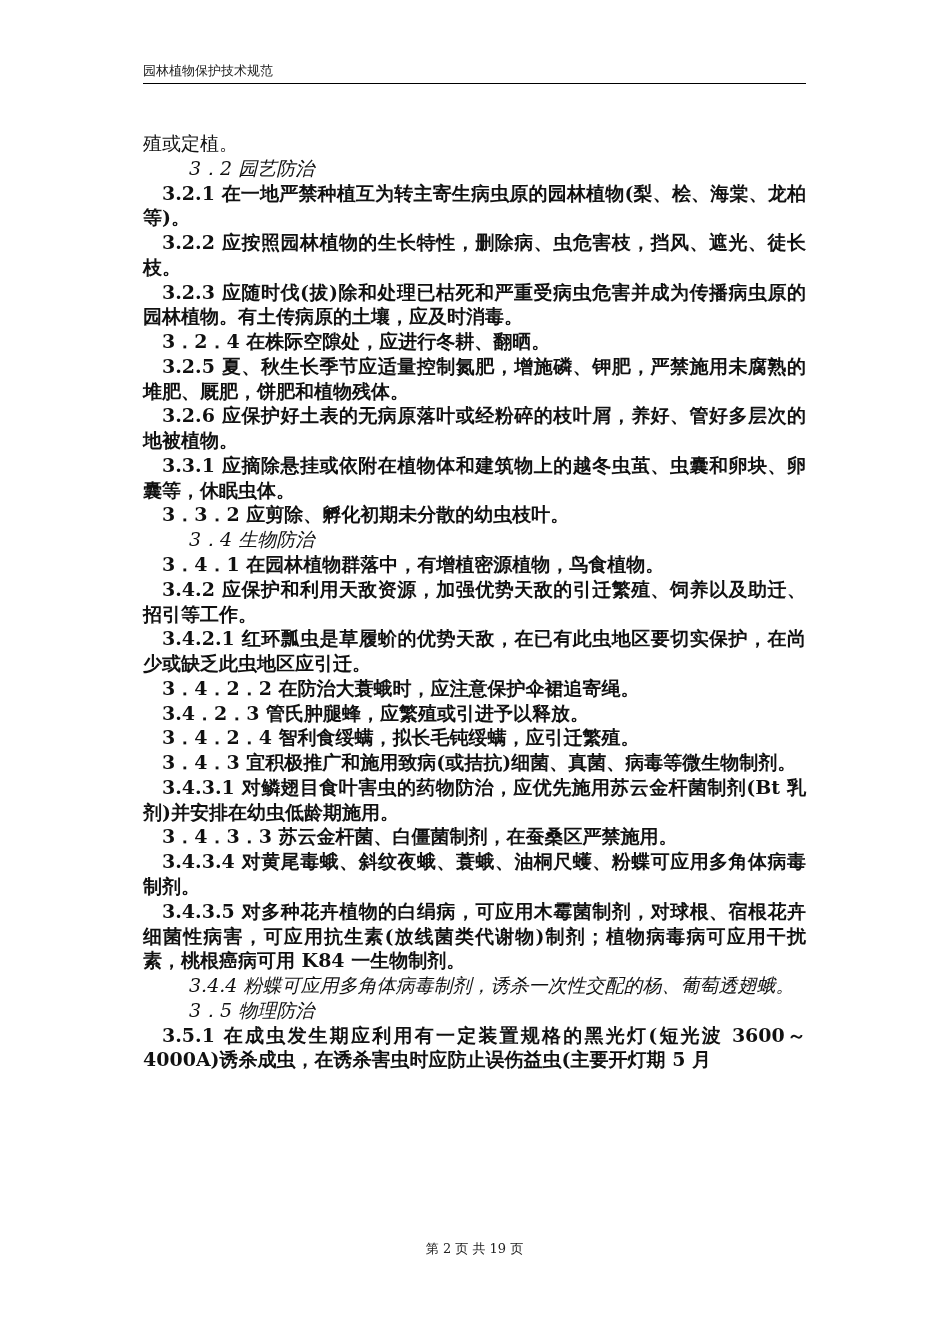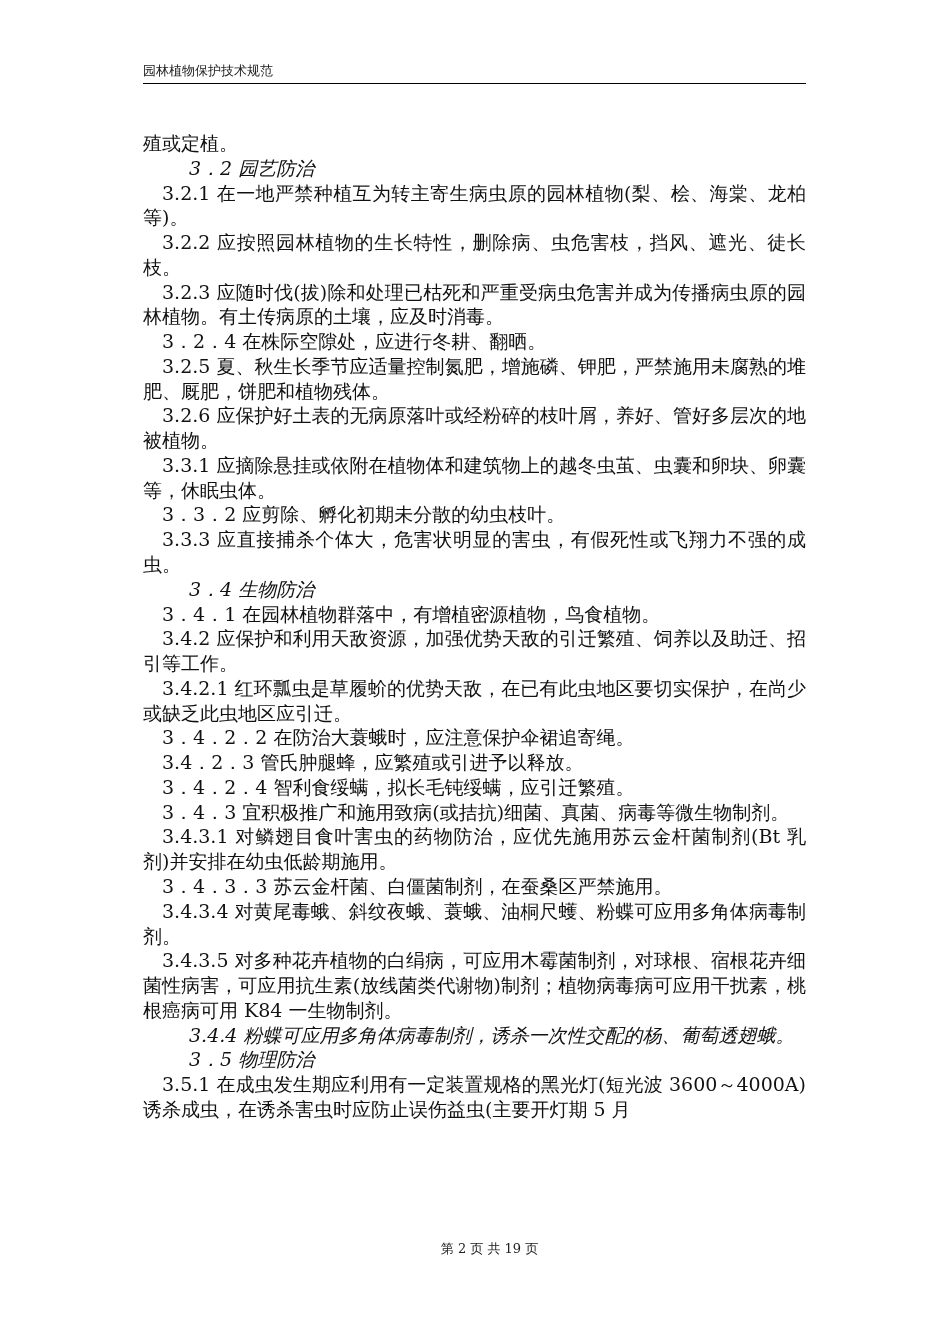--- a/index.html
+++ b/index.html
@@ -5,43 +5,42 @@
   html, body { margin: 0; padding: 0; background: #ffffff; }
   body { width: 950px; height: 1344px; position: relative; overflow: hidden;
          font-family: "DejaVu Serif", "Liberation Serif", serif; color: #111; }
   .page-header { position: absolute; left: 143px; top: 62px; width: 663px; text-align: left;
                  font-size: 13px; line-height: 18px; color: #222; }
   .header-rule { position: absolute; left: 143px; top: 83px; width: 663px; height: 0;
                  border-top: 1.5px solid #000; }
   .body-text { position: absolute; left: 143px; top: 131px; width: 663px; font-size: 19px;
                line-height: 24.77px; letter-spacing: 0px; }
   .para { margin: 0; text-align: justify; }
-  .indent1 { text-indent: 19px; }
+  .indent1 { text-indent: 19px; font-weight: bold; }
   .indent2 { text-indent: 46px; font-style: italic; }
-  .page-footer { position: absolute; left: 158px; top: 1240px; width: 663px; text-align: center;
+  .page-footer { position: absolute; left: 143px; top: 1240px; width: 663px; text-align: center;
                  font-size: 13px; color: #222; }
 </style>
 </head>
 <body>
 
 <div class="page-header">园林植物保护技术规范</div>
 <div class="header-rule"></div>
 
 <div class="body-text" id="body-text">
     <p class="para ">殖或定植。</p>
     <p class="para indent2">3．2 园艺防治</p>
     <p class="para indent1">3.2.1 在一地严禁种植互为转主寄生病虫原的园林植物(梨、桧、海棠、龙柏等)。</p>
     <p class="para indent1">3.2.2 应按照园林植物的生长特性，删除病、虫危害枝，挡风、遮光、徒长枝。</p>
     <p class="para indent1">3.2.3 应随时伐(拔)除和处理已枯死和严重受病虫危害并成为传播病虫原的园林植物。有土传病原的土壤，应及时消毒。</p>
     <p class="para indent1">3．2．4 在株际空隙处，应进行冬耕、翻晒。</p>
     <p class="para indent1">3.2.5 夏、秋生长季节应适量控制氮肥，增施磷、钾肥，严禁施用未腐熟的堆肥、厩肥，饼肥和植物残体。</p>
     <p class="para indent1">3.2.6 应保护好土表的无病原落叶或经粉碎的枝叶屑，养好、管好多层次的地被植物。</p>
     <p class="para indent1">3.3.1 应摘除悬挂或依附在植物体和建筑物上的越冬虫茧、虫囊和卵块、卵囊等，休眠虫体。</p>
     <p class="para indent1">3．3．2 应剪除、孵化初期未分散的幼虫枝叶。</p>
-    <p class="para indent1">3.3.3 应直接捕杀个体大，危害状明显的害虫，有假死性或飞翔力不强的成虫。</p>
     <p class="para indent2">3．4 生物防治</p>
     <p class="para indent1">3．4．1 在园林植物群落中，有增植密源植物，鸟食植物。</p>
     <p class="para indent1">3.4.2 应保护和利用天敌资源，加强优势天敌的引迁繁殖、饲养以及助迁、招引等工作。</p>
     <p class="para indent1">3.4.2.1 红环瓢虫是草履蚧的优势天敌，在已有此虫地区要切实保护，在尚少或缺乏此虫地区应引迁。</p>
     <p class="para indent1">3．4．2．2 在防治大蓑蛾时，应注意保护伞裙追寄绳。</p>
     <p class="para indent1">3.4．2．3 管氏肿腿蜂，应繁殖或引进予以释放。</p>
     <p class="para indent1">3．4．2．4 智利食绥螨，拟长毛钝绥螨，应引迁繁殖。</p>
     <p class="para indent1">3．4．3 宜积极推广和施用致病(或拮抗)细菌、真菌、病毒等微生物制剂。</p>
     <p class="para indent1">3.4.3.1 对鳞翅目食叶害虫的药物防治，应优先施用苏云金杆菌制剂(Bt 乳剂)并安排在幼虫低龄期施用。</p>
     <p class="para indent1">3．4．3．3 苏云金杆菌、白僵菌制剂，在蚕桑区严禁施用。</p>

